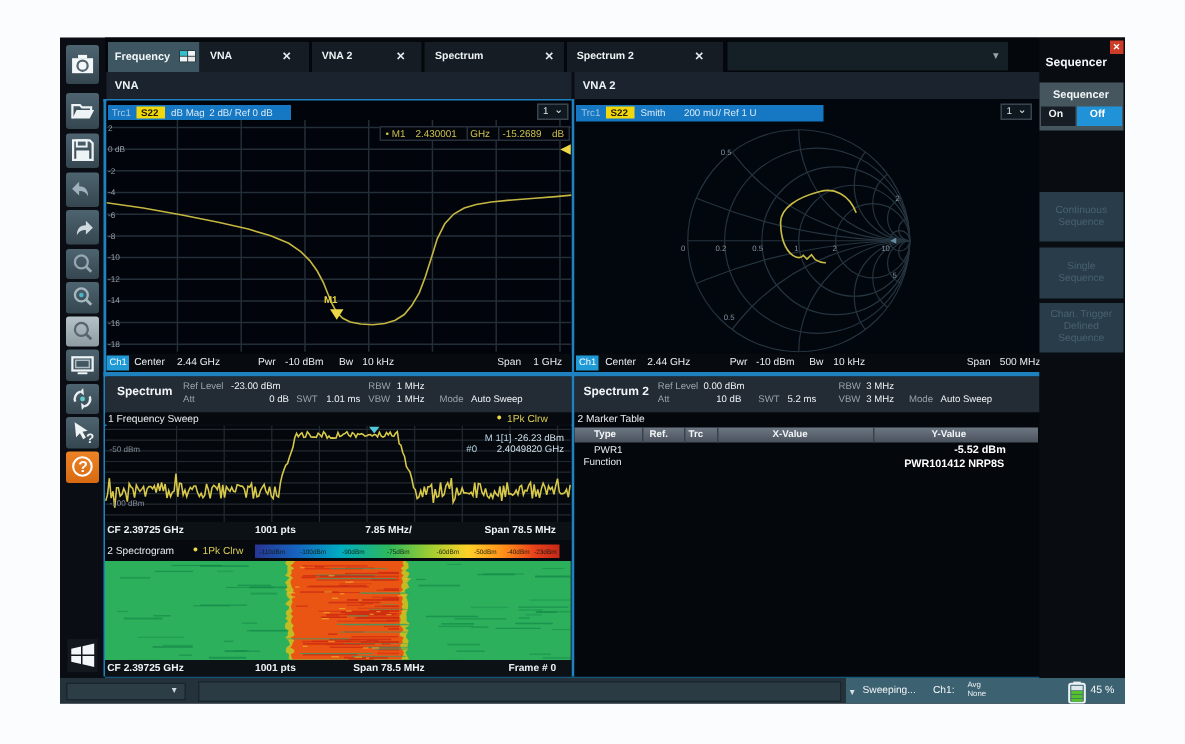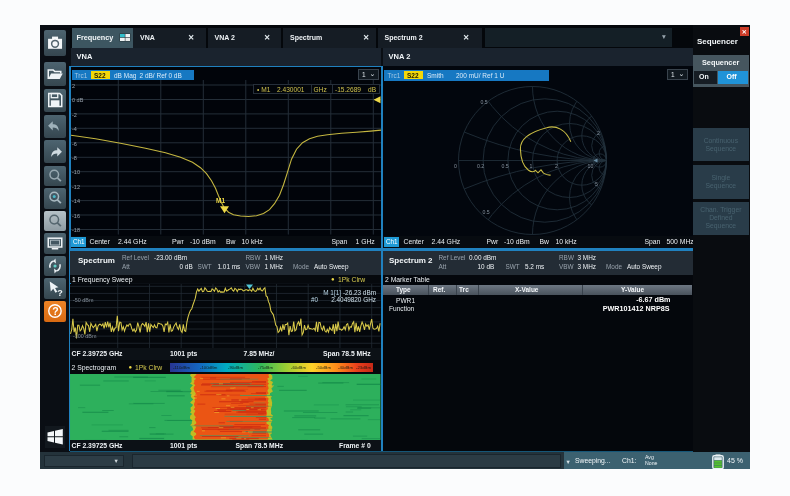--- a/index.html
+++ b/index.html
@@ -514,21 +514,21 @@
 <div style="position:absolute;left:427.5px;top:284.8px;width:1.0px;height:10.199999999999989px;background:#39424c;"></div>
 <div style="position:absolute;left:455.5px;top:284.8px;width:1.0px;height:10.199999999999989px;background:#39424c;"></div>
 <div style="position:absolute;left:478px;top:284.8px;width:1px;height:10.199999999999989px;background:#39424c;"></div>
 <div style="position:absolute;left:582px;top:284.8px;width:1px;height:10.199999999999989px;background:#39424c;"></div>
 <div style="position:absolute;left:396px;top:286.3px;font-size:6.5px;line-height:7.5px;white-space:nowrap;color:#f2f5f8;font-weight:bold;">Type</div>
 <div style="position:absolute;left:433px;top:286.3px;font-size:6.5px;line-height:7.5px;white-space:nowrap;color:#f2f5f8;font-weight:bold;">Ref.</div>
 <div style="position:absolute;left:459px;top:286.3px;font-size:6.5px;line-height:7.5px;white-space:nowrap;color:#f2f5f8;font-weight:bold;">Trc</div>
 <div style="position:absolute;left:515px;top:286.3px;font-size:6.5px;line-height:7.5px;white-space:nowrap;color:#f2f5f8;font-weight:bold;">X-Value</div>
 <div style="position:absolute;left:621px;top:286.3px;font-size:6.5px;line-height:7.5px;white-space:nowrap;color:#f2f5f8;font-weight:bold;">Y-Value</div>
 <div style="position:absolute;left:396px;top:296.5px;font-size:6.6px;line-height:7.6px;white-space:nowrap;color:#e8edf0;">PWR1</div>
-<div style="position:absolute;left:470.5px;top:295.8px;width:200px;text-align:right;font-size:7.2px;line-height:8.2px;white-space:nowrap;color:#ffffff;font-weight:bold;">-6.67 dBm</div>
+<div style="position:absolute;left:470.5px;top:295.8px;width:200px;text-align:right;font-size:7.2px;line-height:8.2px;white-space:nowrap;color:#ffffff;font-weight:bold;">-5.52 dBm</div>
 <div style="position:absolute;left:389px;top:305.3px;font-size:6.6px;line-height:7.6px;white-space:nowrap;color:#e8edf0;">Function</div>
 <div style="position:absolute;left:469.5px;top:304.6px;width:200px;text-align:right;font-size:7.2px;line-height:8.2px;white-space:nowrap;color:#ffffff;font-weight:bold;">PWR101412 NRP8S</div>
 <div style="position:absolute;left:40px;top:452.3px;width:710px;height:16.399999999999977px;background:#24333b;"></div>
 <div style="position:absolute;left:44px;top:454.6px;width:80px;height:12.0px;background:#2d3d46;border:1px solid #1a262e;"></div>
 <div style="position:absolute;left:114.5px;top:457.2px;font-size:6.5px;line-height:7.5px;white-space:nowrap;color:#cfd8dc;">▾</div>
 <div style="position:absolute;left:132px;top:453.6px;width:429px;height:14.0px;background:#2b3b44;border:1px solid #1a262e;"></div>
 <div style="position:absolute;left:564px;top:452.3px;width:186px;height:16.399999999999977px;background:#3c6170;"></div>
 <div style="position:absolute;left:566.5px;top:457.5px;font-size:6.5px;line-height:7.5px;white-space:nowrap;color:#d8e2e6;">▾</div>
 <div style="position:absolute;left:575px;top:457px;font-size:6.8px;line-height:7.8px;white-space:nowrap;color:#f2f6f8;">Sweeping...</div>
 <div style="position:absolute;left:622px;top:457px;font-size:6.8px;line-height:7.8px;white-space:nowrap;color:#f2f6f8;">Ch1:</div>

